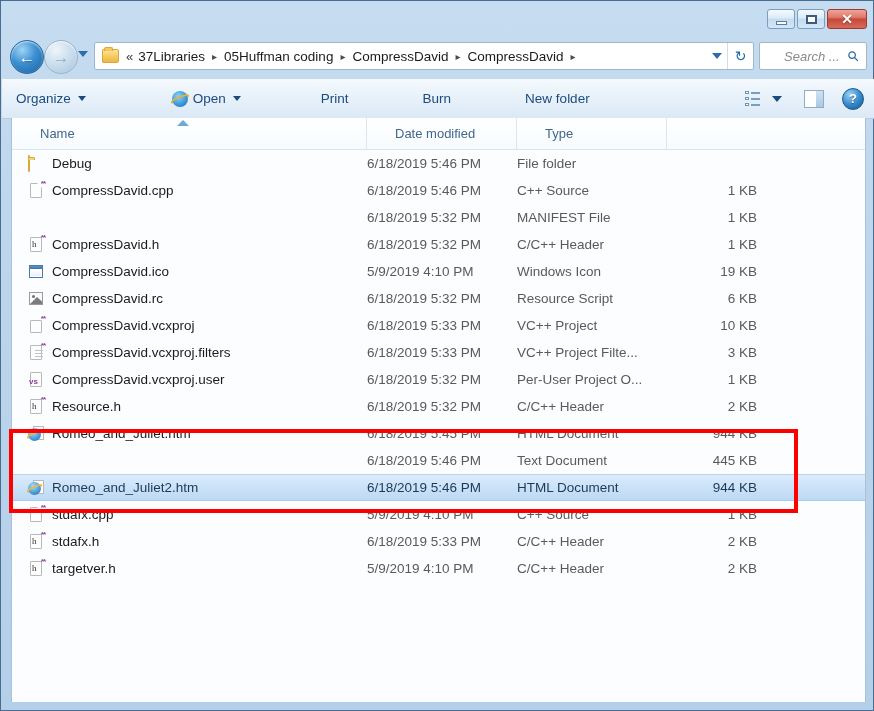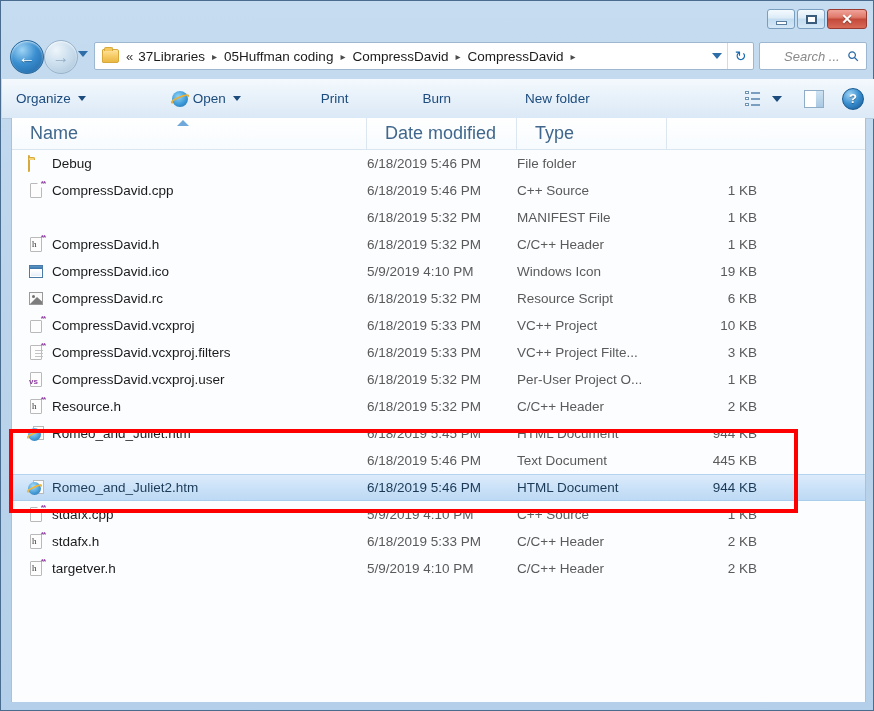--- a/index.html
+++ b/index.html
@@ -163,22 +163,22 @@
   .listwrap:before{
     content:"";position:absolute;left:0;top:0;width:1px;height:100%;background:#aac2d6;
   }
   .colhead{
     position:absolute;left:1px;top:0;width:853px;height:31px;
     background:linear-gradient(to bottom,#ffffff 0%,#f7fbfe 100%);
     border-bottom:1px solid #d9e5ef;
   }
   .col{
     position:absolute;top:0;height:31px;display:flex;align-items:center;
-    font-size:18px;color:#41678c;box-sizing:border-box;
-    border-right:1px solid #dbe6f0;padding-left:18px;
+    font-size:13px;color:#41678c;box-sizing:border-box;
+    border-right:1px solid #dbe6f0;padding-left:28px;
   }
   .sortarrow{
     position:absolute;top:2px;left:165px;
     width:0;height:0;border-left:6px solid transparent;border-right:6px solid transparent;
     border-bottom:6px solid #6fa8da;
   }
   .rows{position:absolute;left:1px;top:32px;width:853px;}
   .row{
     position:relative;height:27px;display:flex;align-items:center;
     font-size:13.5px;color:#1b1b1b;

